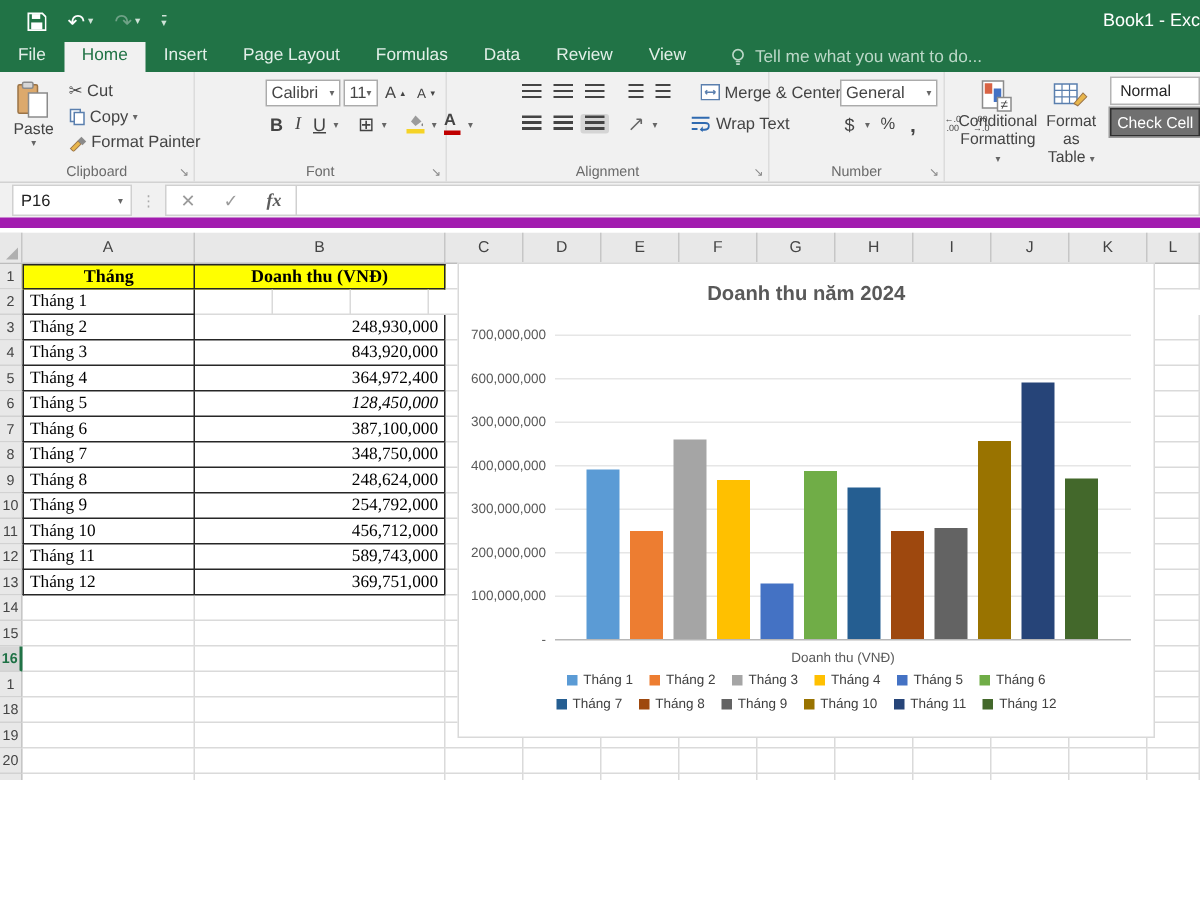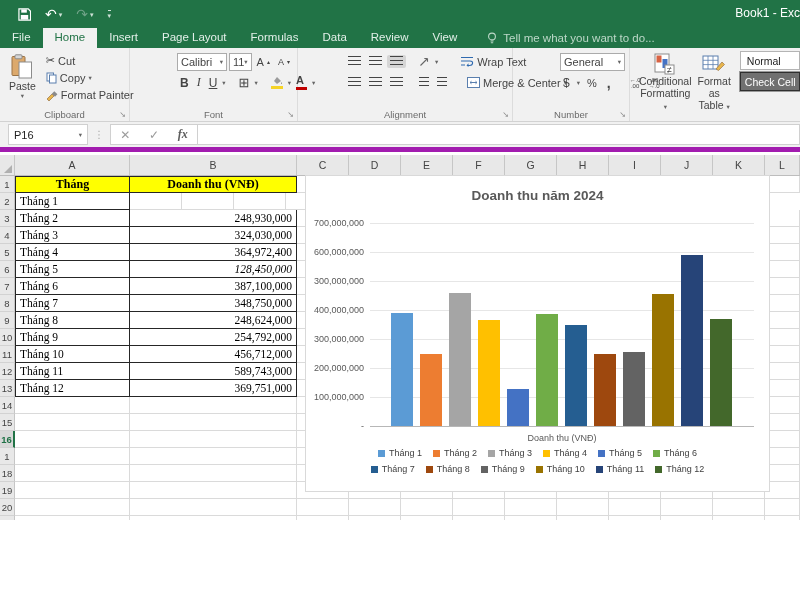--- a/index.html
+++ b/index.html
@@ -48,21 +48,21 @@
   .decbtn { font-size:6px; line-height:6px; text-align:center; color:#444; padding:0 2px; }
   .vline { width:1px; height:16px; background:#dcdcdc; margin:0 3px; }
   .gallery { display:flex; flex-direction:column; gap:2px; margin-left:6px; }
   .style-normal { width:60px; height:19px; background:#fff; border:1px solid #b4b4b4;
                   font-size:10.5px; color:#222; display:flex; align-items:center; padding-left:6px; }
   .style-check { width:60px; height:19px; background:#707070; border:1px solid #2f2f2f; outline:1px solid #9a9a9a;
                  font-size:10.5px; color:#fff; display:flex; align-items:center; padding-left:4px; }
 
   
   .formulabar { position:absolute; left:0; top:122px; width:800px; height:30px; background:#f1f1f1;
-                border-bottom:5px solid #a21caf; display:flex; align-items:center; }
+                border-bottom:7px solid #a21caf; display:flex; align-items:center; }
   .namebox { margin-left:8px; width:80px; height:21px; background:#fff; border:1px solid #d0d0d0;
              display:flex; align-items:center; justify-content:space-between; padding:0 5px;
              font-size:11px; color:#222; }
   .dots { color:#aaa; font-size:10px; margin:0 6px; }
   .fxbox { width:88px; height:21px; background:#fff; border:1px solid #d0d0d0; display:flex;
            align-items:center; justify-content:space-around; color:#9b9b9b; font-size:12px; }
   .fxbox .fx { font-family:"Liberation Serif",serif; font-style:italic; color:#5d5d5d; font-weight:bold; }
   .formulafield { flex:1; height:21px; background:#fff; border:1px solid #d0d0d0; border-left:none; margin-right:0; }
 
   
@@ -242,64 +242,64 @@
     </div>
 
     <div class="group" style="width:215px;">
       <div class="rrow">
         <span class="btn">
             <span class="lnico"></span>
           </span>
         <span class="btn">
             <span class="lnico"></span>
           </span>
+        <span class="btn">
+            <span class="lnico"></span>
+          </span>
+        <span class="vline"></span>
+        <span class="btn">
+            <span class="lnico" style="width:10px;"></span>
+          </span>
+        <span class="btn">
+            <span class="lnico" style="width:10px;"></span>
+          </span>
+        <span class="vline"></span>
+        <span class="btn" style="margin-left:4px;">
+          <svg width="13" height="11" viewBox="0 0 13 11">
+              <rect x="0.5" y="0.5" width="12" height="10" fill="#fff" stroke="#5a7fae"></rect>
+              <path d="M3 5.5 h7 M3 5.5 l1.5 -1.3 M3 5.5 l1.5 1.3 M10 5.5 l-1.5 -1.3 M10 5.5 l-1.5 1.3" stroke="#5a7fae" fill="none"></path>
+            </svg>
+          <span>Merge &amp; Center</span>
+          <span class="dd">▾</span>
+        </span>
+      </div>
+      <div class="rrow">
+        <span class="btn">
+            <span class="lnico"></span>
+          </span>
+        <span class="btn">
+            <span class="lnico"></span>
+          </span>
         <span class="btn sel-ic">
             <span class="lnico"></span>
           </span>
         <span class="vline"></span>
         <span class="btn">
           <svg width="11" height="11" viewBox="0 0 11 11">
               <path d="M1.5 9.5 L8.5 2.5 M8.5 2.5 h-3.2 M8.5 2.5 v3.2" stroke="#666" fill="none" stroke-width="1.1"></path>
             </svg>
         </span>
           <span class="dd">▾</span>
         <span class="vline"></span>
         <span class="btn" style="margin-left:10px;">
           <svg width="13" height="11" viewBox="0 0 13 11">
               <path d="M0 1.5 h12 M0 5 h9 q3 0 2.5 2.5 q-.3 2 -3 2 h-2 M0 9 h4" stroke="#2f6ab0" fill="none" stroke-width="1.2"></path>
               <path d="M7.5 7.2 l-2 2.3 2 1.5 Z" fill="#2f6ab0"></path>
             </svg>
           <span>Wrap Text</span>
-        </span>
-      </div>
-      <div class="rrow">
-        <span class="btn">
-            <span class="lnico"></span>
-          </span>
-        <span class="btn">
-            <span class="lnico"></span>
-          </span>
-        <span class="btn">
-            <span class="lnico"></span>
-          </span>
-        <span class="vline"></span>
-        <span class="btn">
-            <span class="lnico" style="width:10px;"></span>
-          </span>
-        <span class="btn">
-            <span class="lnico" style="width:10px;"></span>
-          </span>
-        <span class="vline"></span>
-        <span class="btn" style="margin-left:4px;">
-          <svg width="13" height="11" viewBox="0 0 13 11">
-              <rect x="0.5" y="0.5" width="12" height="10" fill="#fff" stroke="#5a7fae"></rect>
-              <path d="M3 5.5 h7 M3 5.5 l1.5 -1.3 M3 5.5 l1.5 1.3 M10 5.5 l-1.5 -1.3 M10 5.5 l-1.5 1.3" stroke="#5a7fae" fill="none"></path>
-            </svg>
-          <span>Merge &amp; Center</span>
-          <span class="dd">▾</span>
         </span>
       </div>
       <span class="group-label">Alignment</span>
       <span class="launcher">↘</span>
     </div>
 
     <div class="group" style="width:117px;">
       <div class="rrow">
         <div class="combo" style="width:103px;">
           <span>General</span>
@@ -422,21 +422,21 @@
           <div class="cell" style="width: 52px;"></div>
           <div class="cell" style="width: 52px;"></div>
           <div class="cell" style="width: 52px;"></div>
           <div class="cell" style="width: 52px;"></div>
           <div class="cell" style="width: 52px;"></div>
           <div class="cell" style="width: 35px;"></div>
         </div>
         <div class="grow">
           <div class="rowhdr">4</div>
           <div class="cell tbl mon leftb" style="width: 115px;">Tháng 3</div>
-          <div class="cell tbl val" style="width: 167px;">324,030,000</div>
+          <div class="cell tbl val" style="width: 167px;">843,920,000</div>
           <div class="cell" style="width: 52px;"></div>
           <div class="cell" style="width: 52px;"></div>
           <div class="cell" style="width: 52px;"></div>
           <div class="cell" style="width: 52px;"></div>
           <div class="cell" style="width: 52px;"></div>
           <div class="cell" style="width: 52px;"></div>
           <div class="cell" style="width: 52px;"></div>
           <div class="cell" style="width: 52px;"></div>
           <div class="cell" style="width: 52px;"></div>
           <div class="cell" style="width: 35px;"></div>

